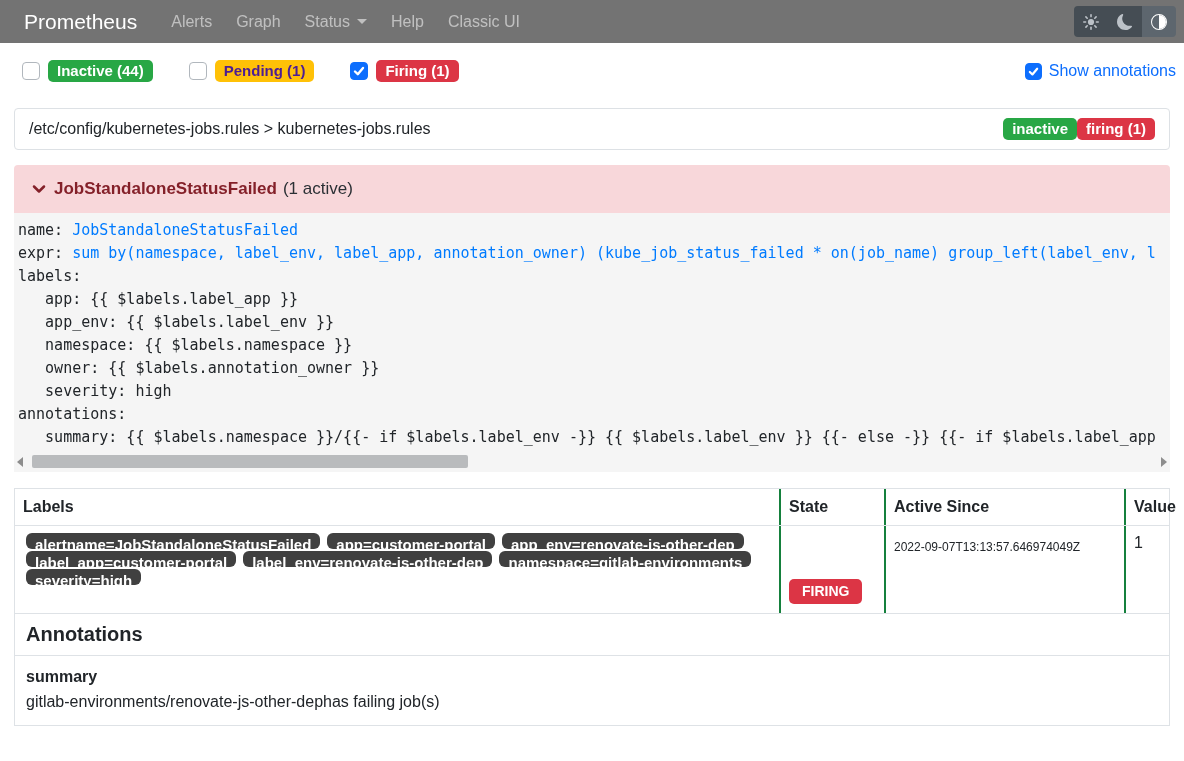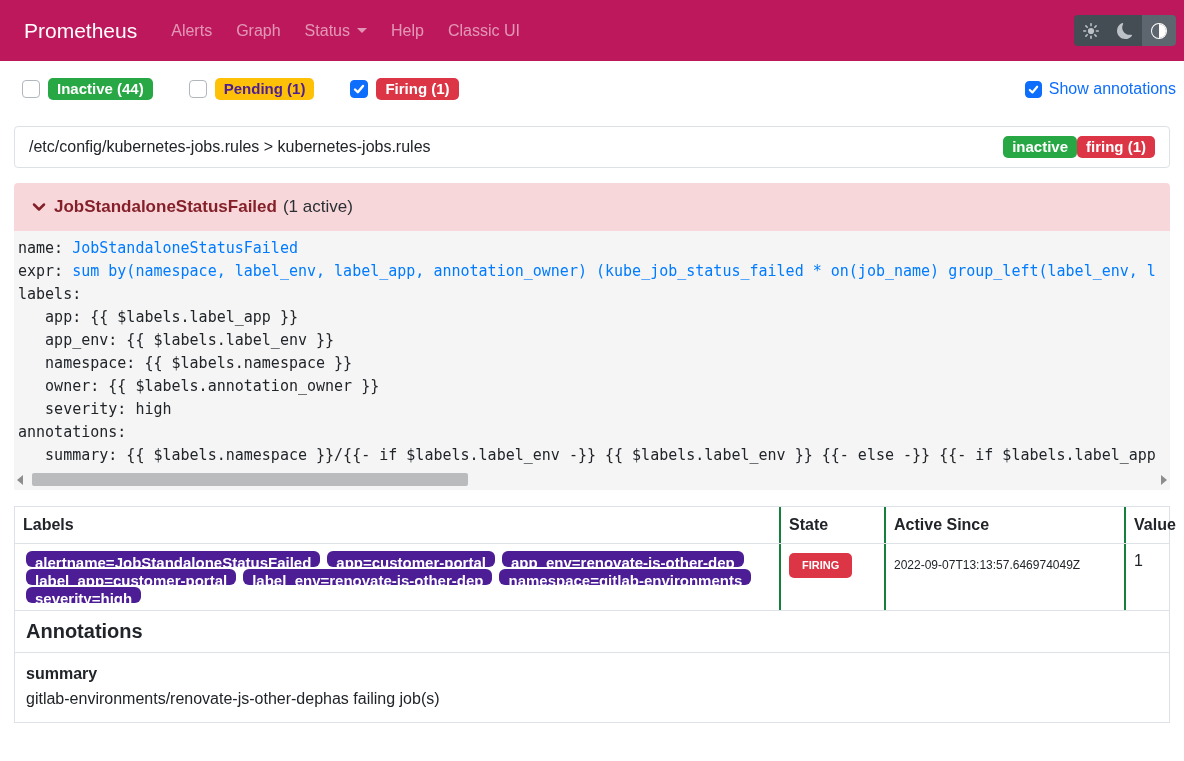--- a/index.html
+++ b/index.html
@@ -6,21 +6,21 @@
   html,body { margin:0; padding:0; }
   body {
     width:1184px; height:761px; overflow:hidden;
     background:#ffffff; color:#212529;
     font-family:"Liberation Sans","DejaVu Sans",sans-serif;
     font-size:16px;
   }
 
   
   .navbar {
-    height:61px; background:#be185d; display:flex; align-items:center;
+    height:43px; background:#737373; display:flex; align-items:center;
     padding:0 8px 0 24px;
   }
   .brand { color:#ffffff; font-size:21px; margin-right:22px; text-decoration:none; cursor:pointer; }
   .nav-links { display:flex; align-items:center; }
   .nav-link {
     color:rgba(255,255,255,0.55); font-size:16px; padding:0 12px; cursor:pointer;
     display:flex; align-items:center;justify-content:flex-end;
   }
   .caret-down {
     width:0; height:0; margin-left:7px; display:inline-block;
@@ -89,27 +89,27 @@
   .hs-thumb { position:absolute; left:16px; width:436px; top:0; height:13px; background:#b9bbbd; border-radius:2px; cursor:pointer; }
 
   
   .alerts-table { margin:16px 14px 0; border:1px solid #dee2e6; }
   .t-row { display:grid; grid-template-columns:766px 105px 240px 1fr; border-bottom:1px solid #dee2e6; }
   .t-cell { border-right:2px solid #15803d; padding:9px 8px; }
   .t-cell:last-child { border-right:0; }
   .t-head .t-cell { font-weight:bold; font-size:16px; }
   .labels-cell { padding:7px 11px; display:flex; flex-wrap:wrap; align-content:flex-start; column-gap:7px; row-gap:2px; }
   .label-badge {
-    background:#4c1d95; color:#fff; font-weight:bold; font-size:15px; line-height:18px;
+    background:#404040; color:#fff; font-weight:bold; font-size:15px; line-height:18px;
     padding:3px 9px; border-radius:6px; white-space:nowrap; height:16px;
   }
   .state-cell { padding-top:9px; }
   .state-badge {
     display:inline-block; background:#dc3545; color:#fff; font-weight:bold;
-    font-size:11px; line-height:17px; padding:4px 13px; border-radius:5px;
+    font-size:14px; line-height:17px; padding:4px 13px; border-radius:5px;margin-top:44px;
   }
   .since-cell { font-size:12px; line-height:26px; overflow-wrap:anywhere; padding:8px 12px 8px 8px; }
   .value-cell { font-size:16px; padding:8px; }
 
   .ann-heading-row { border-bottom:1px solid #dee2e6; padding:9px 11px; }
   .ann-heading { font-size:20px; font-weight:bold; }
   .ann-item-row { padding:8px 11px 10px; }
   .ann-key { font-weight:bold; font-size:16px; line-height:25px; }
   .ann-value { font-size:16px; line-height:26px; }
 </style>

